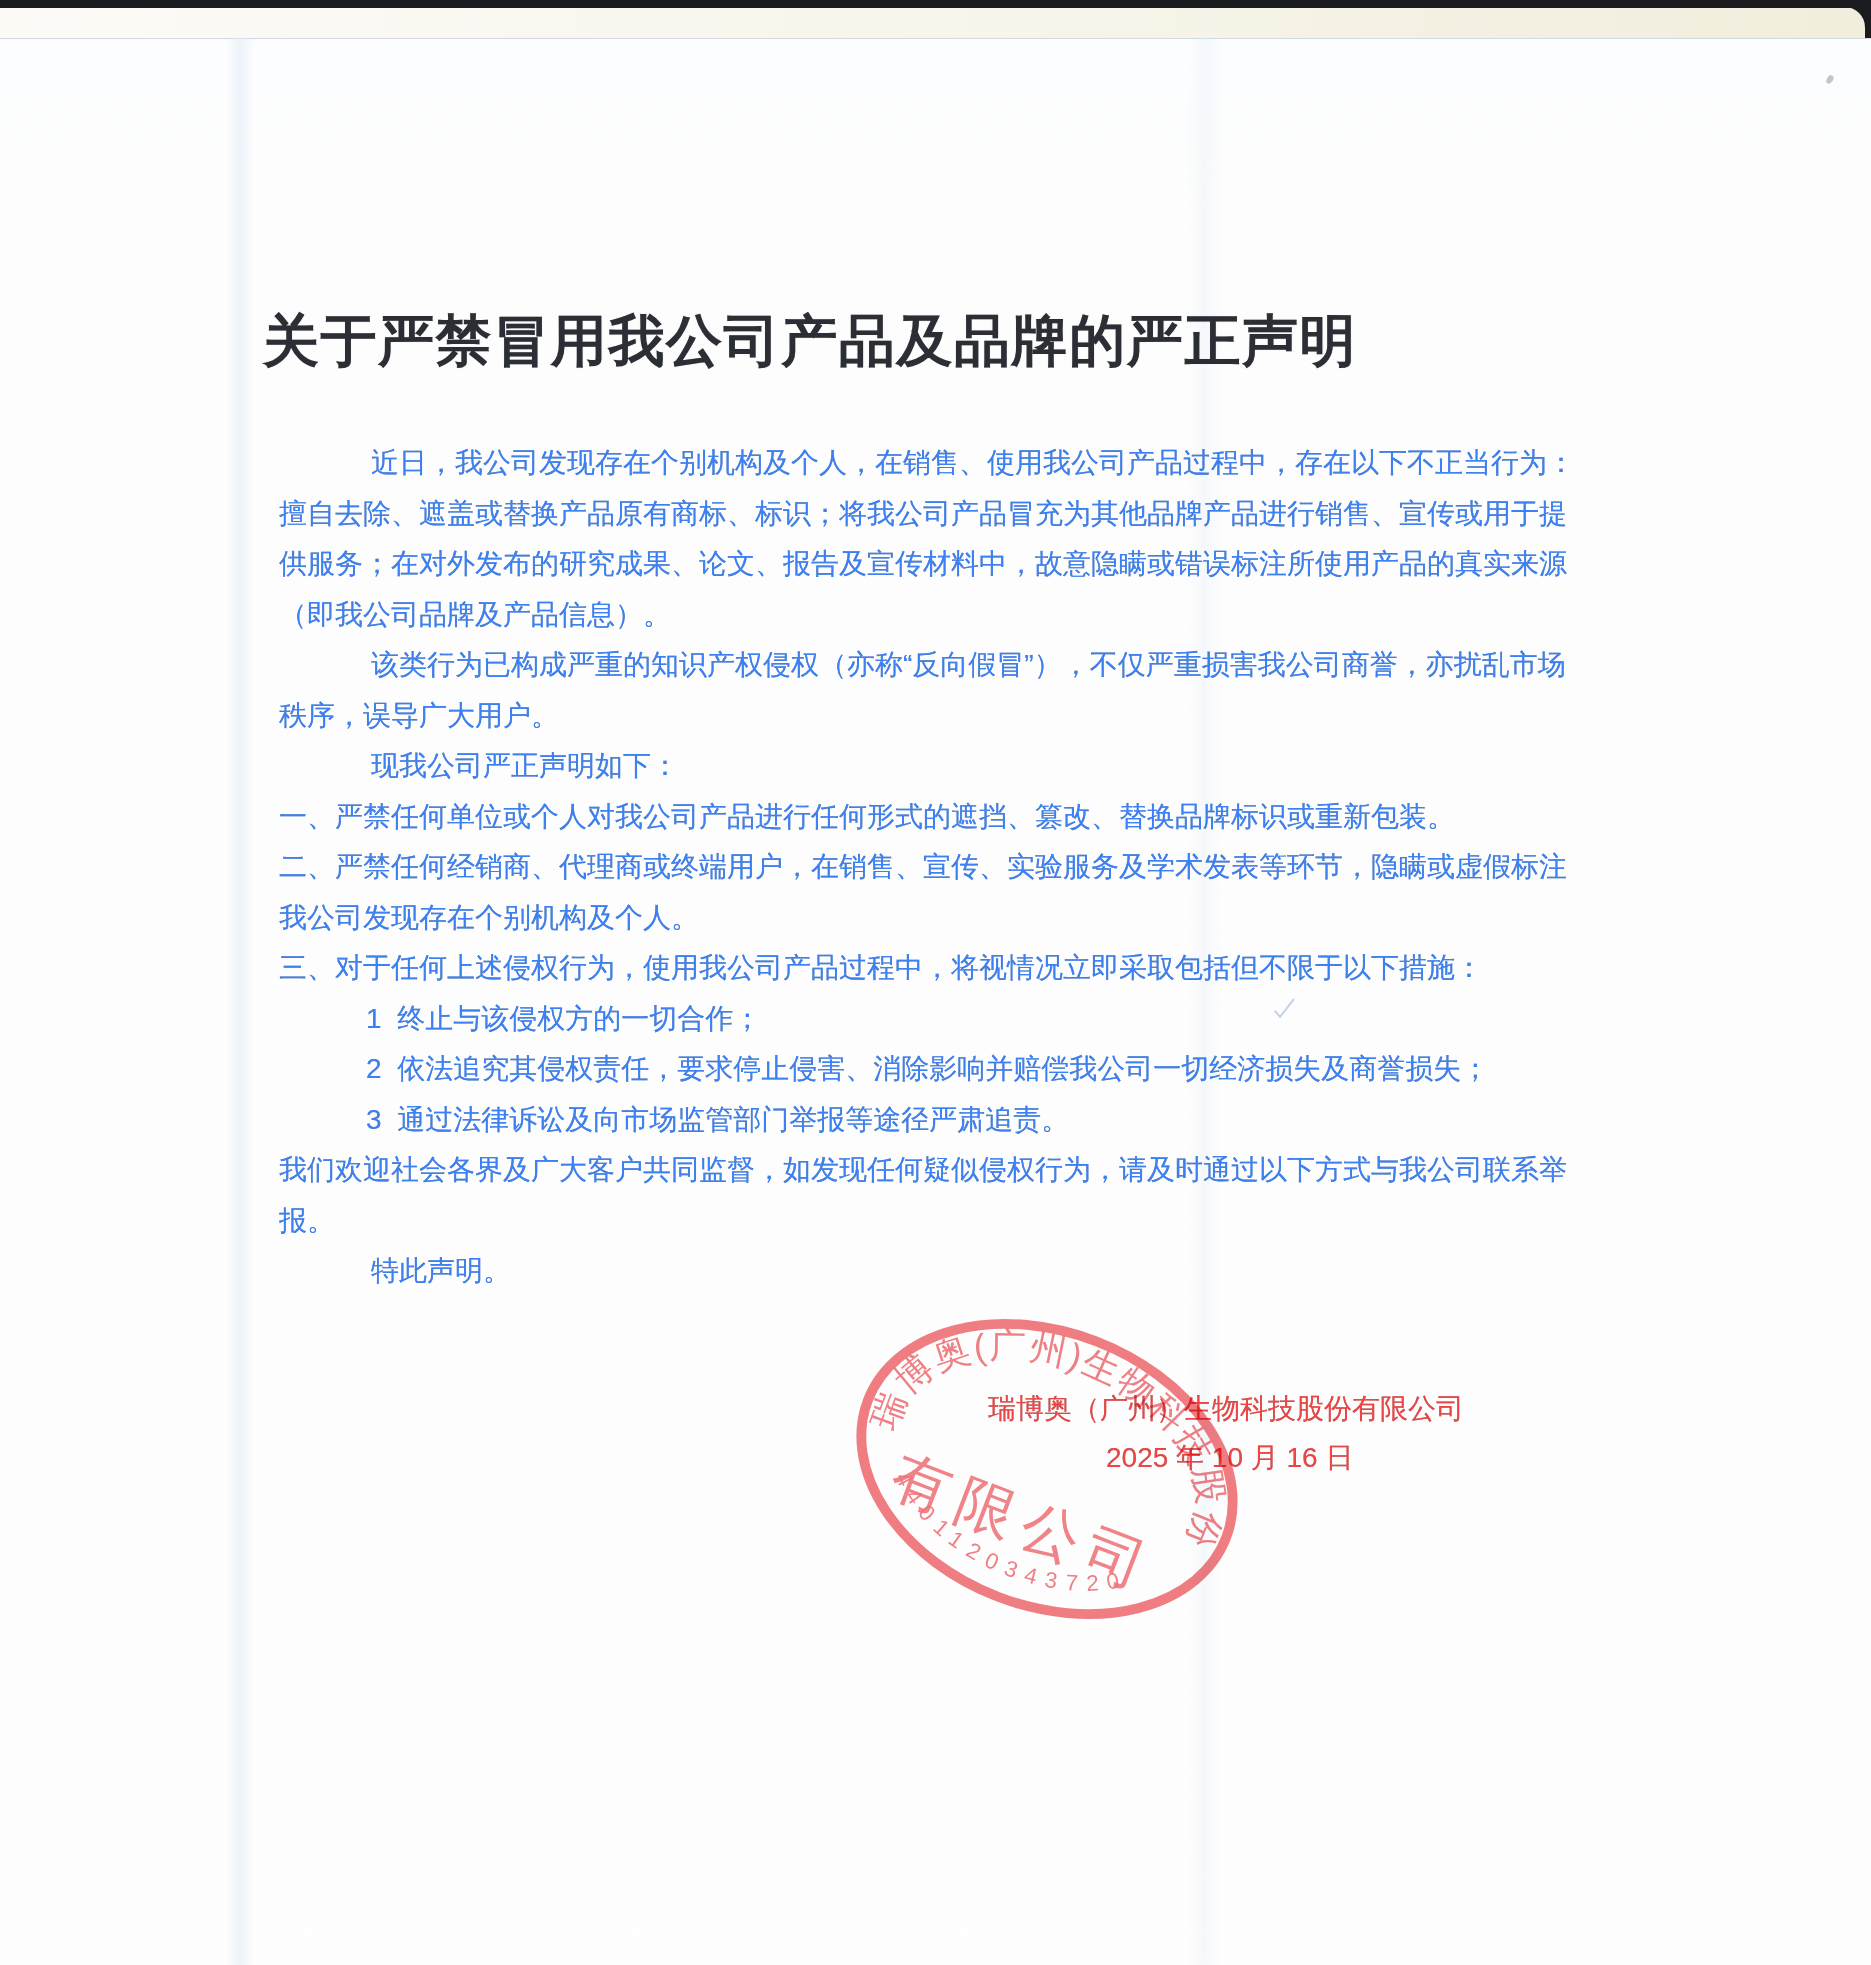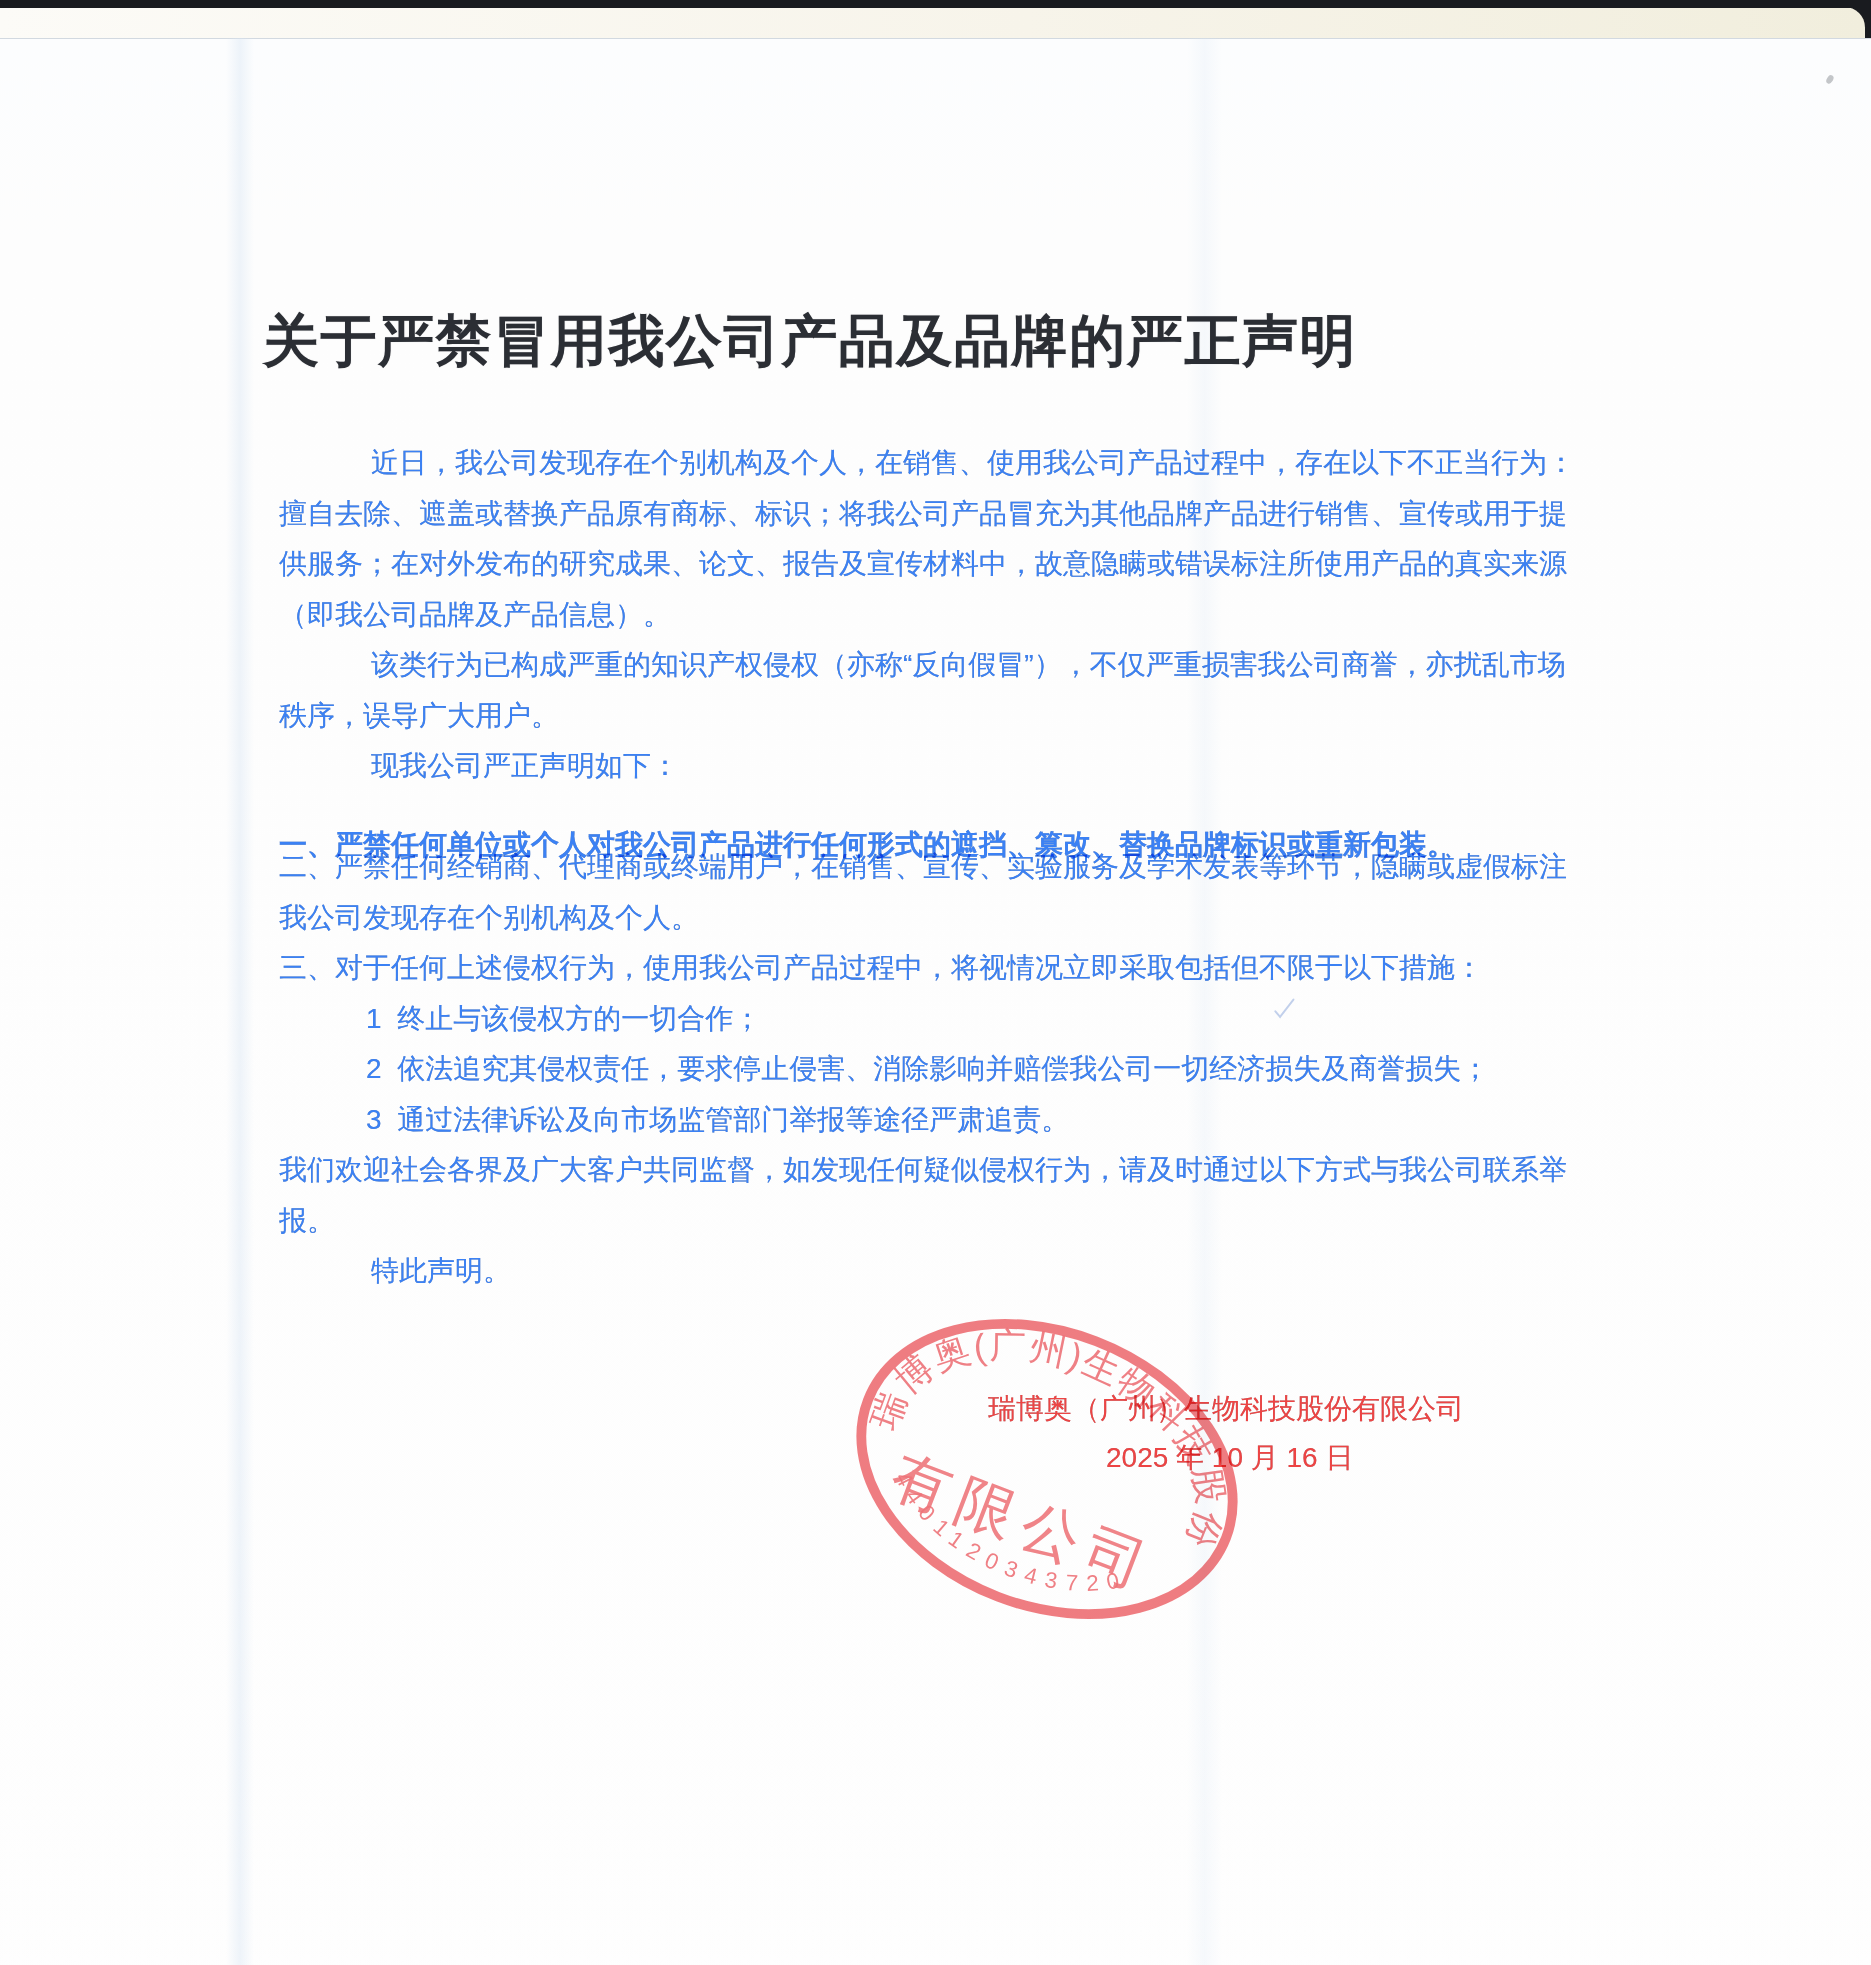--- a/index.html
+++ b/index.html
@@ -67,21 +67,21 @@
 
   <div class="doc-title">关于严禁冒用我公司产品及品牌的严正声明</div>
 
   <div class="doc-line ind-p" style="top: 438px;">近日，我公司发现存在个别机构及个人，在销售、使用我公司产品过程中，存在以下不正当行为：</div>
   <div class="doc-line ind-m" style="top: 489px;">擅自去除、遮盖或替换产品原有商标、标识；将我公司产品冒充为其他品牌产品进行销售、宣传或用于提</div>
   <div class="doc-line ind-m" style="top: 539px;">供服务；在对外发布的研究成果、论文、报告及宣传材料中，故意隐瞒或错误标注所使用产品的真实来源</div>
   <div class="doc-line ind-m" style="top: 590px;">（即我公司品牌及产品信息）。</div>
   <div class="doc-line ind-p" style="top: 640px;">该类行为已构成严重的知识产权侵权（亦称“反向假冒”），不仅严重损害我公司商誉，亦扰乱市场</div>
   <div class="doc-line ind-m" style="top: 691px;">秩序，误导广大用户。</div>
   <div class="doc-line ind-p" style="top: 741px;">现我公司严正声明如下：</div>
-  <div class="doc-line ind-m" style="top: 820px; font-weight: bold;">一、严禁任何单位或个人对我公司产品进行任何形式的遮挡、篡改、替换品牌标识或重新包装。</div>
+  <div class="doc-line ind-m" style="top: 792px;">一、严禁任何单位或个人对我公司产品进行任何形式的遮挡、篡改、替换品牌标识或重新包装。</div>
   <div class="doc-line ind-m" style="top: 842px;">二、严禁任何经销商、代理商或终端用户，在销售、宣传、实验服务及学术发表等环节，隐瞒或虚假标注</div>
   <div class="doc-line ind-m" style="top: 893px;">我公司发现存在个别机构及个人。</div>
   <div class="doc-line ind-m" style="top: 943px;">三、对于任何上述侵权行为，使用我公司产品过程中，将视情况立即采取包括但不限于以下措施：</div>
   <div class="doc-line ind-i" style="top: 994px;">1  终止与该侵权方的一切合作；</div>
   <div class="doc-line ind-i" style="top: 1044px;">2  依法追究其侵权责任，要求停止侵害、消除影响并赔偿我公司一切经济损失及商誉损失；</div>
   <div class="doc-line ind-i" style="top: 1095px;">3  通过法律诉讼及向市场监管部门举报等途径严肃追责。</div>
   <div class="doc-line ind-m" style="top: 1145px;">我们欢迎社会各界及广大客户共同监督，如发现任何疑似侵权行为，请及时通过以下方式与我公司联系举</div>
   <div class="doc-line ind-m" style="top: 1196px;">报。</div>
   <div class="doc-line ind-p" style="top: 1246px;">特此声明。</div>
 

